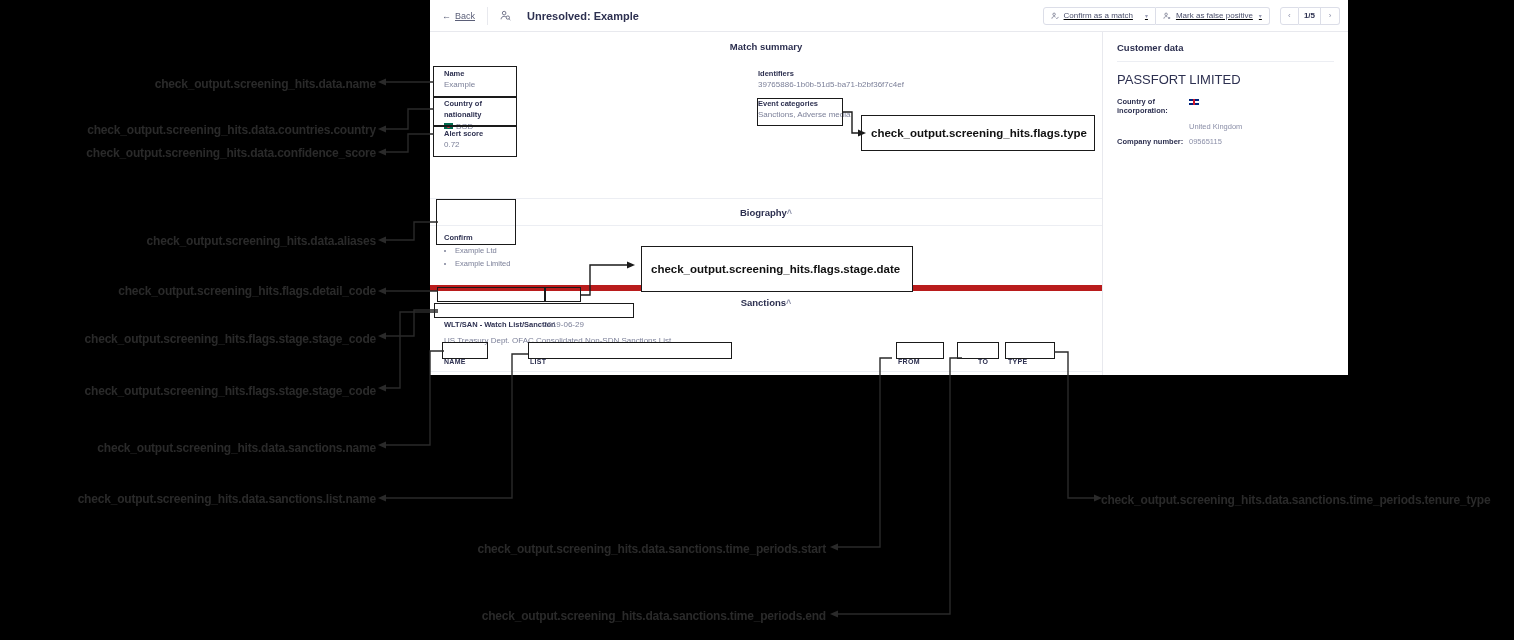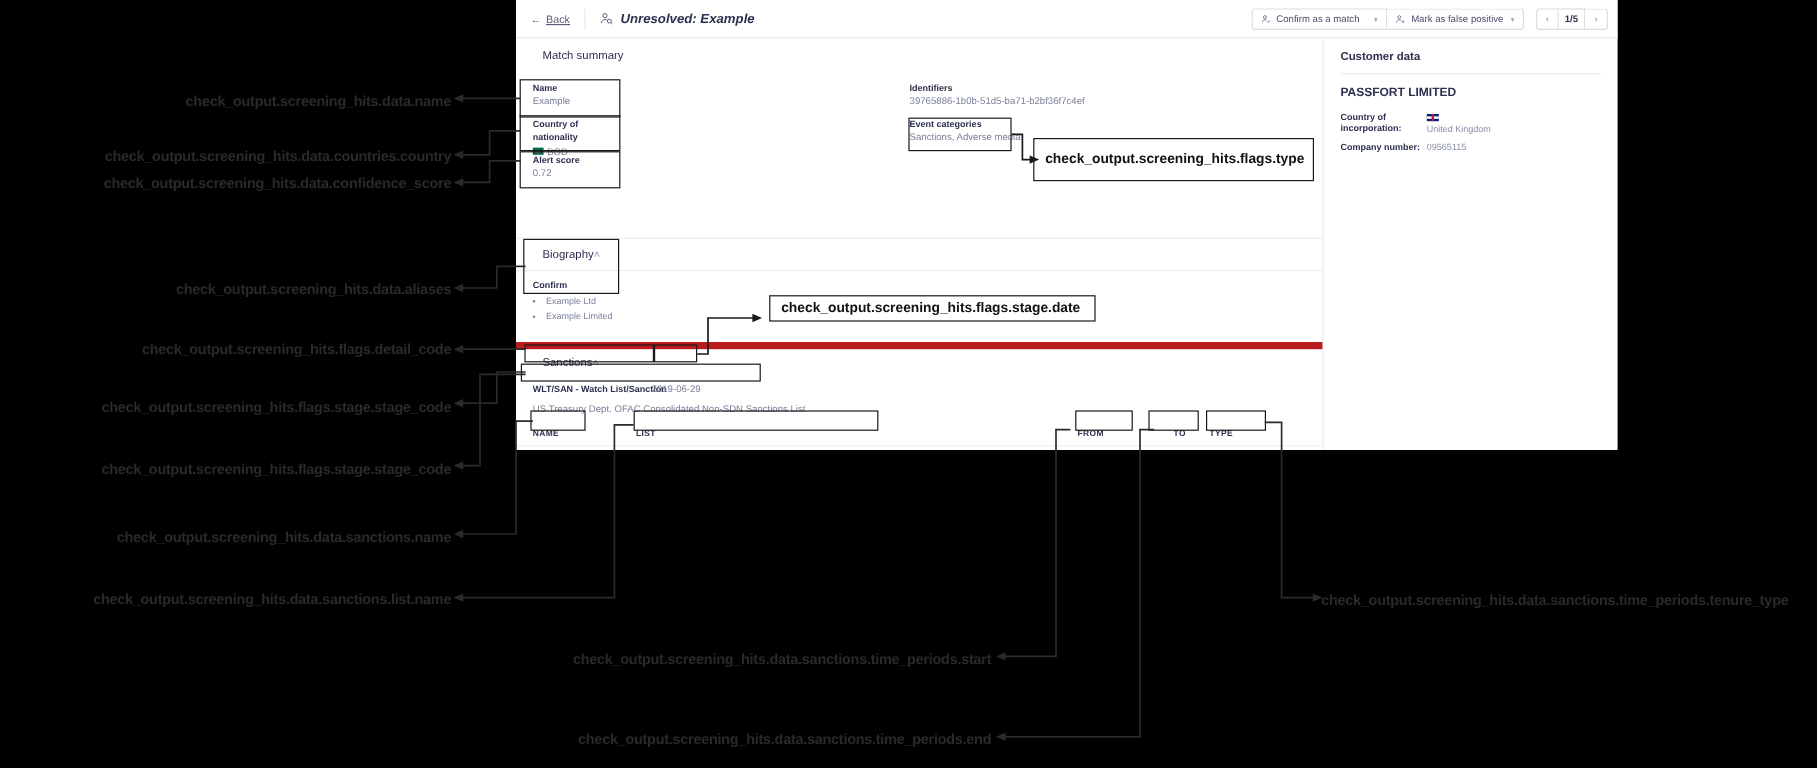--- a/index.html
+++ b/index.html
@@ -37,24 +37,24 @@
     display:flex; align-items:center;
     padding:0 8px 0 12px;
     background:#fff;
   }
   .back {
     display:flex; align-items:center; gap:4px;
     font-size:9px; color:#5b5f78;
   }
   .back .lbl { text-decoration:underline; }
   .vdiv { width:1px; height:18px; background:#e8e9ee; margin:0 12px; }
-  .title-wrap { display:flex; align-items:center; gap:6px;font-style:italic; }
+  .title-wrap { display:flex; align-items:center; gap:16px; }
   .title-txt { font-size:11px; font-weight:700; color:#2d3050; }
   .spacer { flex:1; }
-  .btn-group { display:flex; align-items:center; }
+  .btn-group { display:flex; align-items:center;text-decoration:underline; }
   .pill {
     display:flex; align-items:center; gap:5px;
     height:18px; padding:0 7px;
     border:1px solid #dcdee8;
     font-size:8px; color:#4a4e6b;
     background:#fff;
     white-space:nowrap;
   }
   .pill.first { border-radius:3px 0 0 3px; }
   .pill.second { border-radius:0 3px 3px 0; border-left:none;align-items:center; }
@@ -69,24 +69,24 @@
   .pager .pg-prev { border-radius:3px 0 0 3px; }
   .pager .pg-num { border-left:none; color:#2d3050; font-weight:700; padding:0 5px;}
   .pager .pg-next { border-left:none; border-radius:0 3px 3px 0; }
 
   .body-cols { display:flex; height:343px; }
   .main-col { width:672px; position:relative; }
   .side-col { width:246px; border-left:1px solid #e8e9ee; padding:0 14px; }
 
   .sec-head {
     height:28px; display:flex; align-items:center;
-    font-size:9.5px; font-weight:400; color:#2d3050;
-    padding:0 22px;
+    font-size:9.5px; font-weight:700; color:#2d3050;
+    padding:0 10px;
     border-bottom:1px solid #eceef3;
-    justify-content:flex-start;
+    justify-content:center;
   }
   .chev { color:#8b8fa8; font-size:9px; }
 
   .field { position:absolute; }
   .f-lbl { font-size:7.5px; font-weight:700; color:#2d3050; line-height:1.5; }
   .f-val { font-size:8px; color:#7c8099; line-height:1.6; }
 
   .flag-bd {
     display:inline-block; width:9px; height:6px;
     background:#006a4e; position:relative; vertical-align:middle;
@@ -115,21 +115,21 @@
     border-bottom:1px solid #eceef3;
     height:16px;
   }
   .th {
     position:absolute; font-size:7px; font-weight:700;
     color:#2d3050; letter-spacing:0.3px; top:2px;
   }
 
   .side-title { font-size:9.5px; font-weight:700; color:#2d3050; padding-top:10px; }
   .side-rule { height:1px; background:#eceef3; margin:8px 0 10px 0; }
-  .side-name { font-size:10px; font-weight:700; color:#2d3050; margin-bottom:10px; }
+  .side-name { font-size:13px; font-weight:400; color:#2d3050; margin-bottom:10px; }
   .side-row { display:flex; font-size:7.5px; margin-bottom:6px; }
   .side-k { width:72px; color:#2d3050; font-weight:600; }
   .side-v { color:#8b8fa8; }
 
   
   .mark { position:absolute; border:1.4px solid #1a1a1a; background:transparent; }
   .callout {
     position:absolute; border:1.4px solid #1a1a1a; background:#ffffff;
     display:flex; align-items:center; padding-left:9px;
     font-size:11.5px; font-weight:700; color:#111; white-space:nowrap;
@@ -252,21 +252,21 @@
     </div>
 
     <div class="side-col">
       <div class="side-title">Customer data</div>
       <div class="side-rule"></div>
       <div class="side-name">PASSFORT LIMITED</div>
       <div class="side-row">
         <div class="side-k">Country of incorporation:</div>
         <div>
           <div><span class="flag-uk"></span></div>
-          <div class="side-v" style="margin-top:1px;">United Kingdom</div>
+          <div class="side-v" style="margin-top:16px;">United Kingdom</div>
         </div>
       </div>
       <div class="side-row" style="margin-top:4px;align-items:flex-end;">
         <div class="side-k">Company number:</div>
         <div class="side-v">09565115</div>
       </div>
     </div>
 
   </div>
 </div>
@@ -279,21 +279,21 @@
 <div class="mark" style="left:437px; top:287px; width:108px; height:15px;"></div>
 <div class="mark" style="left:545px; top:287px; width:36px; height:15px;"></div>
 <div class="mark" style="left:434px; top:303px; width:200px; height:15px;"></div>
 <div class="mark" style="left:442px; top:342px; width:46px; height:17px;"></div>
 <div class="mark" style="left:528px; top:342px; width:204px; height:17px;"></div>
 <div class="mark" style="left:896px; top:342px; width:48px; height:17px;"></div>
 <div class="mark" style="left:957px; top:342px; width:42px; height:17px;"></div>
 <div class="mark" style="left:1005px; top:342px; width:50px; height:17px;"></div>
 
 <div class="callout" style="left:861px; top:115px; width:234px; height:36px;">check_output.screening_hits.flags.type</div>
-<div class="callout" style="left:641px; top:246px; width:272px; height:22px;">check_output.screening_hits.flags.stage.date</div>
+<div class="callout" style="left:641px; top:246px; width:272px; height:46px;">check_output.screening_hits.flags.stage.date</div>
 
 <svg style="position:absolute; left:840px; top:110px; width:30px; height:45px;">
   <path d="M3,2 L12,2 L12,23 L20,23" fill="none" stroke="#1a1a1a" stroke-width="1.4"></path>
   <path d="M26,23 L18,19.5 L18,26.5 Z" fill="#1a1a1a"></path>
 </svg>
 
 <svg style="position:absolute; left:578px; top:260px; width:68px; height:40px;">
   <path d="M3,35 L12,35 L12,5 L50,5" fill="none" stroke="#1a1a1a" stroke-width="1.4"></path>
   <path d="M57,5 L49,1.5 L49,8.5 Z" fill="#1a1a1a"></path>
 </svg>

